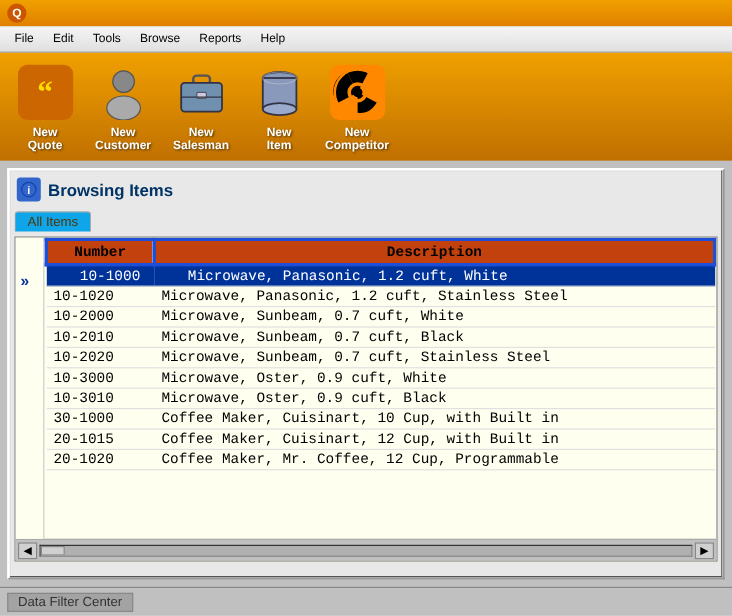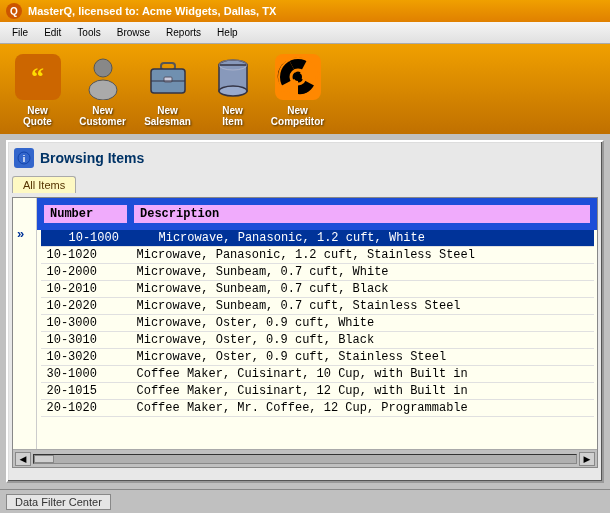--- a/index.html
+++ b/index.html
@@ -182,21 +182,21 @@
       color: #003366;
     }
 
     
     .tab-area {
       margin-bottom: 4px;
     }
     .tab {
       display: inline-block;
       padding: 2px 10px;
-      background: #fef9c3;
+      background: #0ea5e9;
       border: 1px solid #aaa;
       border-bottom: none;
       font-size: 11px;
       cursor: pointer;
       border-radius: 3px 3px 0 0;
       color: #553300;
     }
 
     
     .table-container {
@@ -214,24 +214,24 @@
     }
 
     .data-table {
       width: 100%;
       border-collapse: collapse;
       font-family: 'Courier New', monospace;
       font-size: 12px;
     }
 
     .data-table thead th {
-      background: #f0abfc;
-      border: 7px solid #1d4ed8;
+      background: #c2410c;
+      border: 3px solid #1d4ed8;
       padding: 2px 6px;
-      text-align: left;
+      text-align: center;
       font-weight: bold;
       position: sticky;
       top: 0;
       color: #000;
     }
 
     .data-table tbody tr td {
       padding: 1px 6px;
       border-bottom: 1px solid #e0e0e0;
       color: #000;
@@ -289,30 +289,29 @@
       font-size: 11px;
       color: #333;
       position: absolute;
       bottom: 0;
       left: 0;
       right: 0;
     }
     .status-section {
       border: 1px solid #888;
       padding: 1px 8px;
-      background: #e5e5e5;
+      background: #a3a3a3;
       font-size: 11px;
     }
   </style>
 </head>
 <body>
 
 <div class="title-bar">
   <div class="title-bar-icon">Q</div>
-  <span>MasterQ,  licensed to:  Acme Widgets, Dallas, TX</span>
 </div>
 
 <div class="menu-bar">
   <span class="menu-item">File</span>
   <span class="menu-item">Edit</span>
   <span class="menu-item">Tools</span>
   <span class="menu-item">Browse</span>
   <span class="menu-item">Reports</span>
   <span class="menu-item">Help</span>
 </div>
@@ -468,24 +467,20 @@
                 </tr>
                 <tr>
                   <td>10-3000</td>
                   <td>Microwave, Oster, 0.9 cuft, White</td>
                 </tr>
                 <tr>
                   <td>10-3010</td>
                   <td>Microwave, Oster, 0.9 cuft, Black</td>
                 </tr>
                 <tr>
-                  <td>10-3020</td>
-                  <td>Microwave, Oster, 0.9 cuft, Stainless Steel</td>
-                </tr>
-                <tr>
                   <td>30-1000</td>
                   <td>Coffee Maker, Cuisinart, 10 Cup, with Built in</td>
                 </tr>
                 <tr>
                   <td>20-1015</td>
                   <td>Coffee Maker, Cuisinart, 12 Cup, with Built in</td>
                 </tr>
                 <tr>
                   <td>20-1020</td>
                   <td>Coffee Maker, Mr. Coffee, 12 Cup, Programmable</td>

